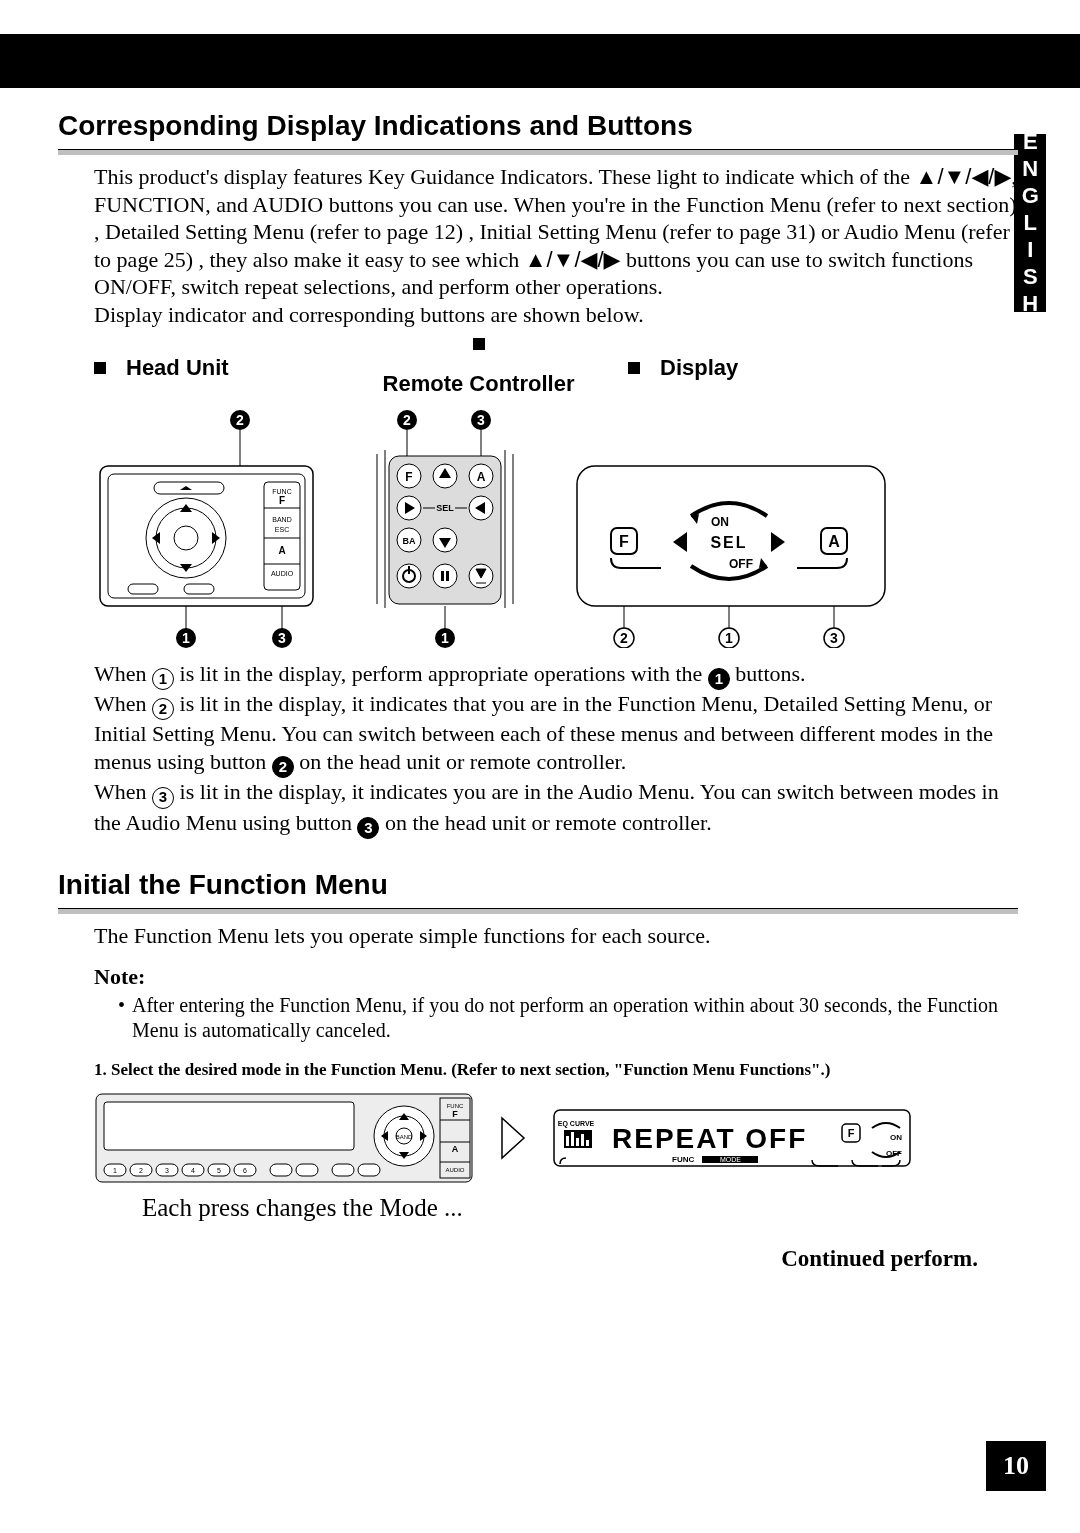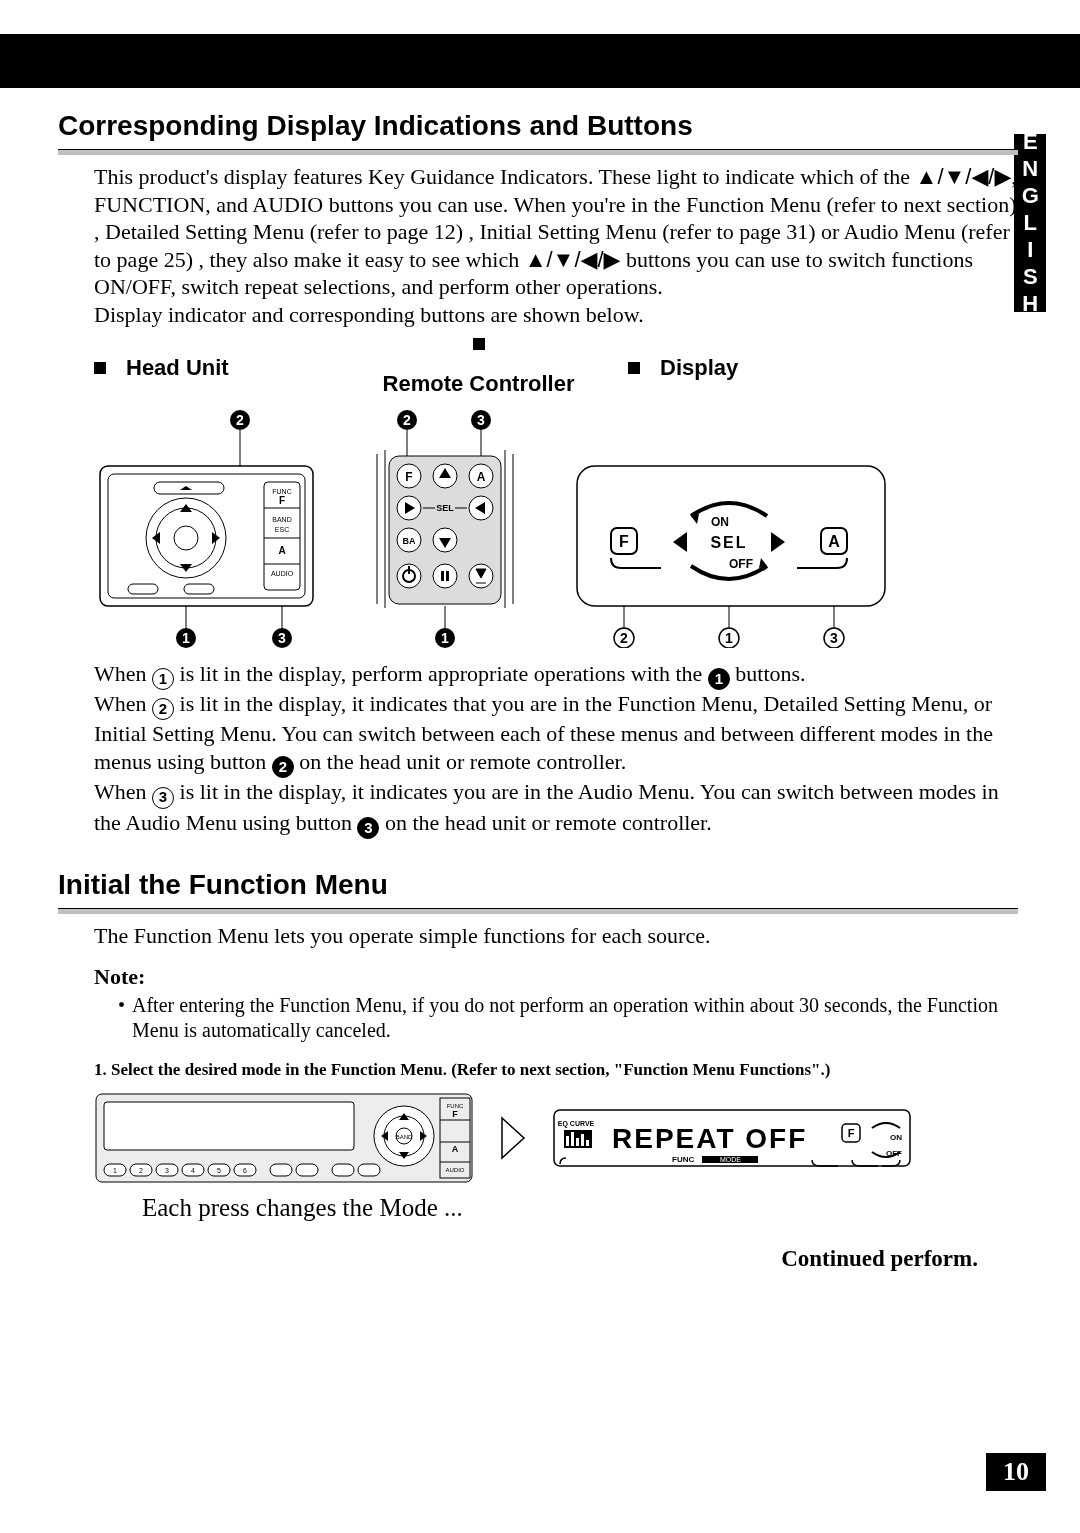--- a/index.html
+++ b/index.html
@@ -25,21 +25,21 @@
   .diagrams{display:flex;gap:26px;margin:10px 0 12px 36px;}
   .explain{margin-left:36px;font-size:22px;}
   .note-head{font-family:"Times New Roman",serif;font-weight:700;font-size:22px;margin:14px 0 0 36px;}
   ul.note{margin:2px 0 16px 60px;padding:0;font-size:20px;}
   ul.note li{list-style:none;position:relative;padding-left:14px;}
   ul.note li:before{content:"•";position:absolute;left:0;top:0;}
   .step{font-family:Liberation Serif, serif;font-weight:700;font-size:17px;margin:8px 0 10px 36px;text-indent:-26px;padding-left:26px;}
   .imgrow{display:flex;align-items:center;gap:24px;margin:6px 0 4px 36px;}
   .caption{font-size:25px;margin:6px 0 0 84px;}
   .overleaf{font-family:"Times New Roman",serif;font-weight:700;font-size:23px;text-align:right;margin:22px 40px 0 0;}
-  .pagenum{position:absolute;right:34px;bottom:42px;width:60px;height:38px;background:#000;color:#fff;font-family:"Times New Roman",serif;font-weight:700;font-size:26px;display:flex;align-items:center;justify-content:center;}
+  .pagenum{position:absolute;right:34px;bottom:42px;width:60px;height:50px;background:#000;color:#fff;font-family:"Times New Roman",serif;font-weight:700;font-size:26px;display:flex;align-items:center;justify-content:center;}
   .circnum{display:inline-flex;width:20px;height:20px;border:1.5px solid #000;border-radius:50%;align-items:center;justify-content:center;font-size:15px;font-family:Arial,sans-serif;font-weight:700;vertical-align:-3px;background:#fff;}
   .circnum.filled{background:#000;color:#fff;border-color:#000;}
   .arrow{font-family:Arial,sans-serif;}
 </style>
 </head>
 <body>
 
 <div class="page">
   <div class="topbar"></div>
   <div class="sidetab">ENGLISH</div>

